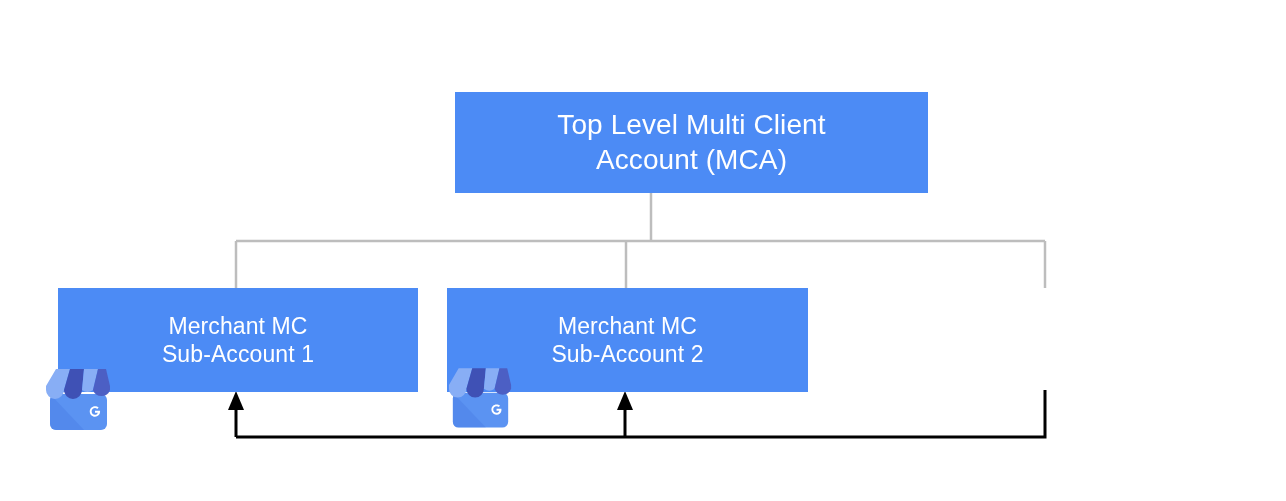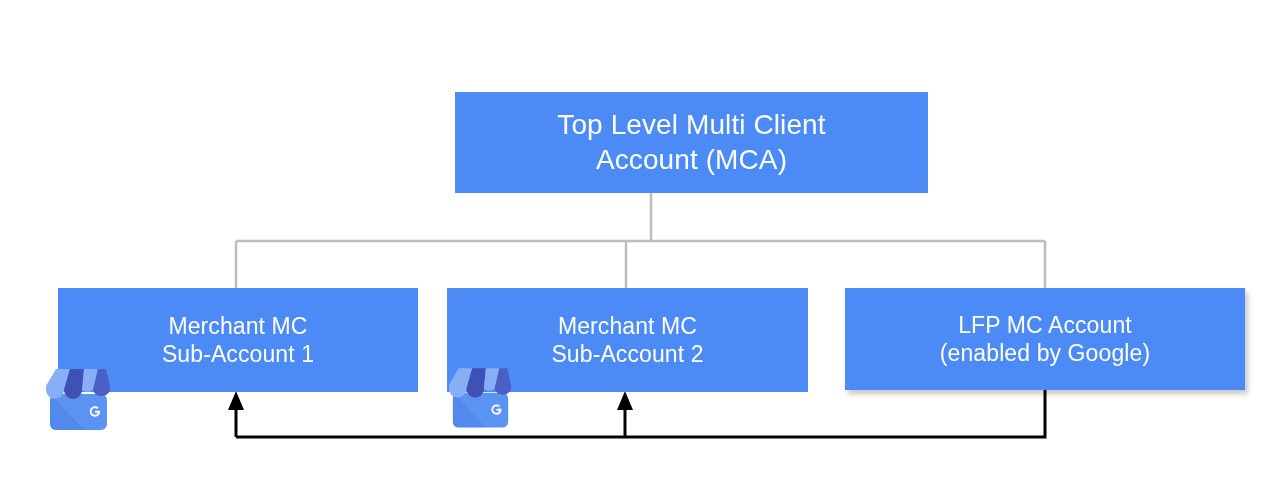--- a/index.html
+++ b/index.html
@@ -131,24 +131,20 @@
   <div class="node" id="node-sub1">
     <div class="node-inner">Merchant MC
 Sub-Account 1</div>
   </div>
 
   <div class="node" id="node-sub2">
     <div class="node-inner">Merchant MC
 Sub-Account 2</div>
   </div>
 
-  <div class="node" id="node-lfp">
-    <div class="node-inner">LFP MC Account
-(enabled by Google)</div>
-  </div>
 
   <div class="gbp-icon" id="gbp-icon-1">
     <svg viewBox="0 0 69 62" width="69" height="62">
       <defs>
         <clipPath id="clip1">
             <rect x="6" y="26" width="57" height="36" rx="6" ry="6"></rect>
           </clipPath>
         <linearGradient id="shade1" x1="0" y1="0" x2="1" y2="1">
           <stop offset="0%" stop-color="#4a7fe0"></stop>
           <stop offset="55%" stop-color="#5b93f2"></stop>

